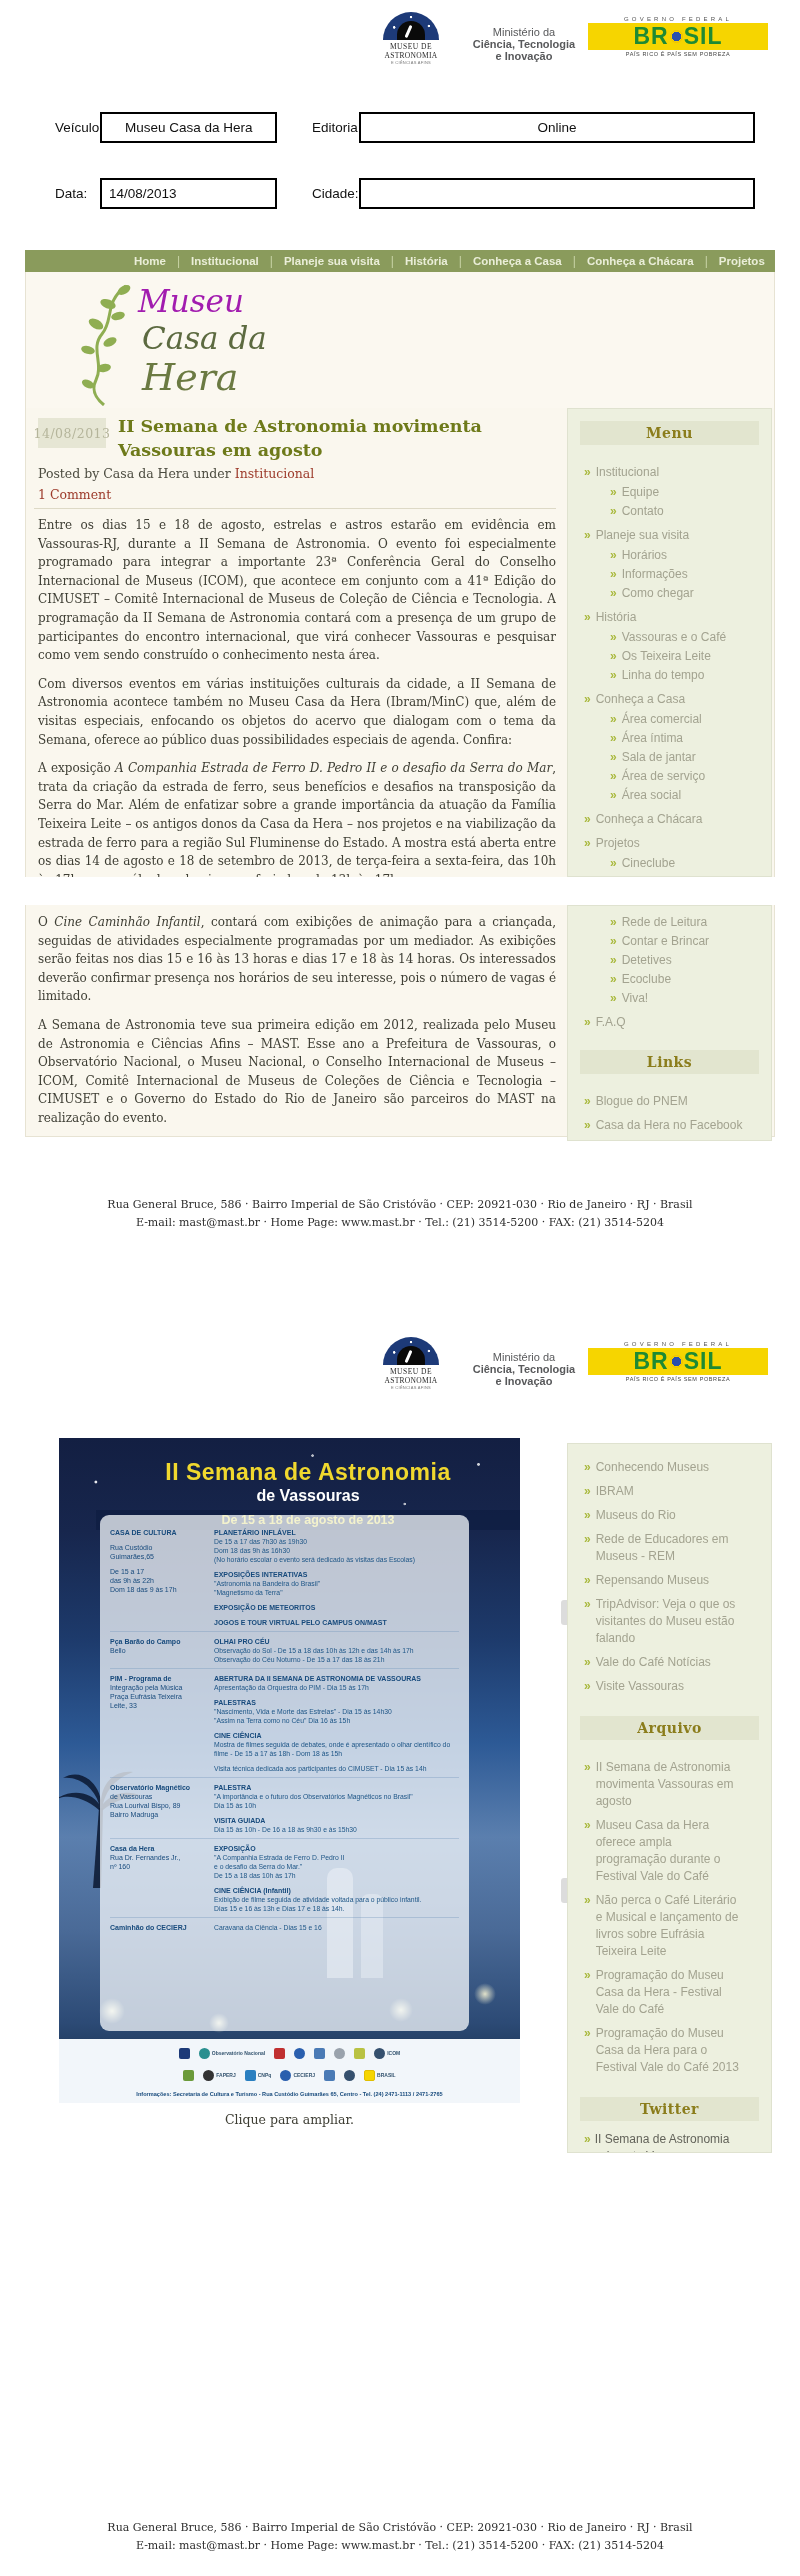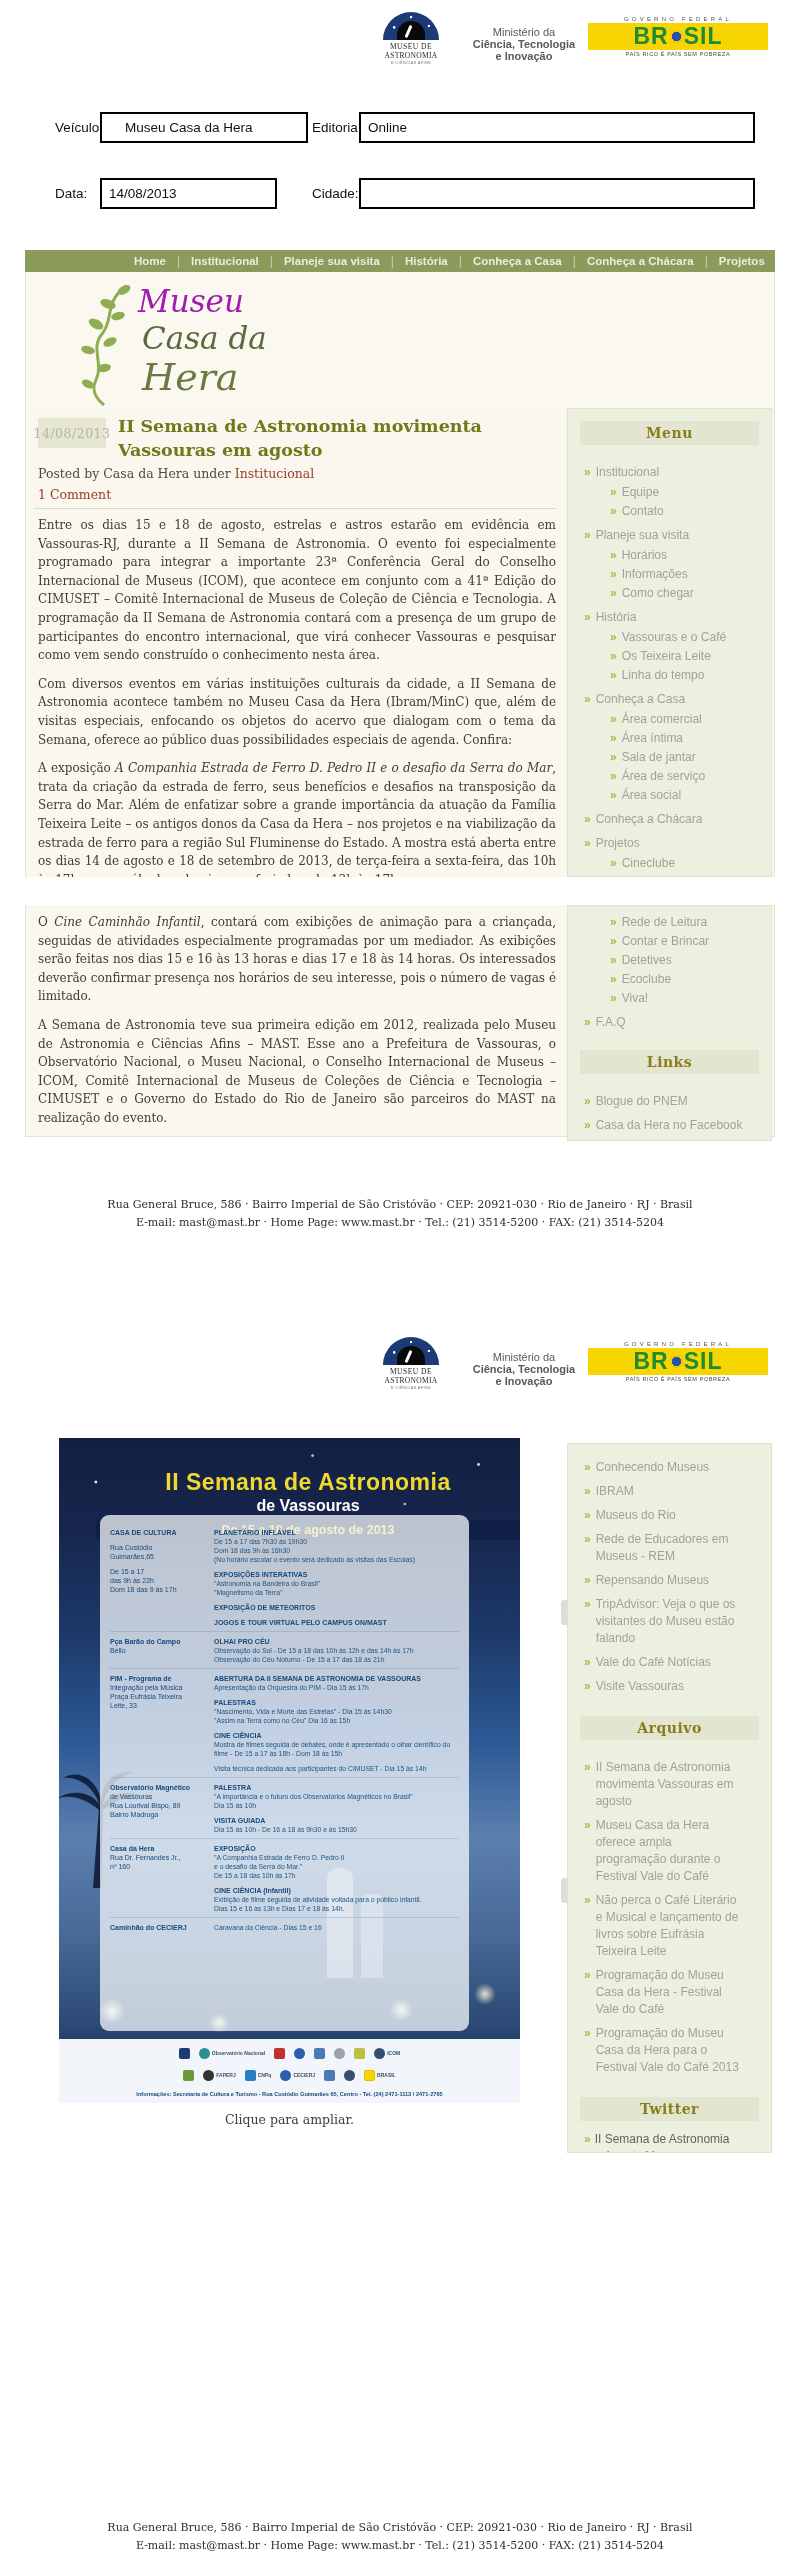--- a/index.html
+++ b/index.html
@@ -88,21 +88,21 @@
   .poster { position:absolute; left:59px; top:1438px; width:461px; height:665px; cursor:pointer; overflow:hidden;
     background:linear-gradient(180deg,#131f42 0%, #17264d 14%, #1d3a6b 30%, #2d5a96 46%, #5b7fae 60%, #4a6a97 74%, #2c4a75 88%, #1d3557 94%, #f2f6fa 94.2%);
     background-color:#17264d;
   }
   .poster .stars { position:absolute; left:0; top:0; width:100%; height:220px;
     background-image:radial-gradient(circle at 8% 20%, rgba(255,255,255,.9) 1px, transparent 1.8px),
       radial-gradient(circle at 91% 12%, rgba(255,255,255,.8) 1px, transparent 1.8px),
       radial-gradient(circle at 75% 30%, rgba(255,255,255,.7) 1px, transparent 1.6px),
       radial-gradient(circle at 22% 42%, rgba(255,255,255,.6) 1px, transparent 1.6px),
       radial-gradient(circle at 55% 8%, rgba(255,255,255,.7) 1px, transparent 1.6px); }
-  .poster-head { position:relative; text-align:center; padding-top:31px; z-index:3;margin-left:37px; }
+  .poster-head { position:relative; text-align:center; padding-top:21px; z-index:3;margin-left:37px; }
   .pt1 { color:#f0d82e; font-size:23px; font-weight:bold; letter-spacing:.5px; }
   .pt2 { color:#ffffff; font-size:16px; font-weight:bold; margin-top:1px; }
   .pt3 { color:#f3e23a; font-size:12.5px; font-weight:bold; margin-top:5px; padding:3px 0; background:rgba(8,24,60,.45); }
   .photo-glow { position:absolute; z-index:1; border-radius:50%; }
   .palm { position:absolute; z-index:1; }
   .church { position:absolute; z-index:1; left:268px; top:430px; width:26px; height:110px; background:rgba(232,236,242,.5); border-radius:10px 10px 0 0; }
   .church:after { content:""; position:absolute; left:34px; top:26px; width:22px; height:84px; background:rgba(226,232,240,.42); border-radius:8px 8px 0 0; }
   .darkfront { position:absolute; z-index:2; left:0; top:600px; width:461px; height:25px;
     background:linear-gradient(180deg, rgba(10,20,40,0) 0%, rgba(8,16,34,.85) 55%, #0a1426 100%); }
   .schedule { position:absolute; z-index:4; left:41px; top:77px; width:369px; height:516px;
@@ -158,23 +158,23 @@
       <div class="box">
           <span class="word">BR</span>
           <span class="flagdot"></span>
           <span class="word">SIL</span>
         </div>
       <div class="tagline">PAÍS RICO É PAÍS SEM POBREZA</div>
     </div>
   </div>
 
   <span class="fieldlabel" style="left:55px; top:120px;">Veículo:</span>
-  <input class="fieldbox" style="left: 100px; top: 112px; width: 208px; padding-left: 23px;" value="Museu Casa da Hera">
+  <input class="fieldbox" style="left: 100px; top: 112px; width: 177px; padding-left: 23px;" value="Museu Casa da Hera">
   <span class="fieldlabel" style="left:312px; top:120px;">Editoria:</span>
-  <input class="fieldbox" style="left: 359px; top: 112px; width: 396px;" value="Online">
+  <input class="fieldbox" style="left: 359px; top: 112px; width: 396px; text-align: center;" value="Online">
   <span class="fieldlabel" style="left:55px; top:186px;">Data:</span>
   <input class="fieldbox" style="left: 100px; top: 178px; width: 177px;" value="14/08/2013">
   <span class="fieldlabel" style="left:312px; top:186px;">Cidade:</span>
   <input class="fieldbox" style="left: 359px; top: 178px; width: 396px;" value="">
 
   <div class="navbar" id="navbar">
       <span class="navitem">Home</span>
       <span class="navsep">|</span>
       <span class="navitem">Institucional</span>
       <span class="navsep">|</span>

